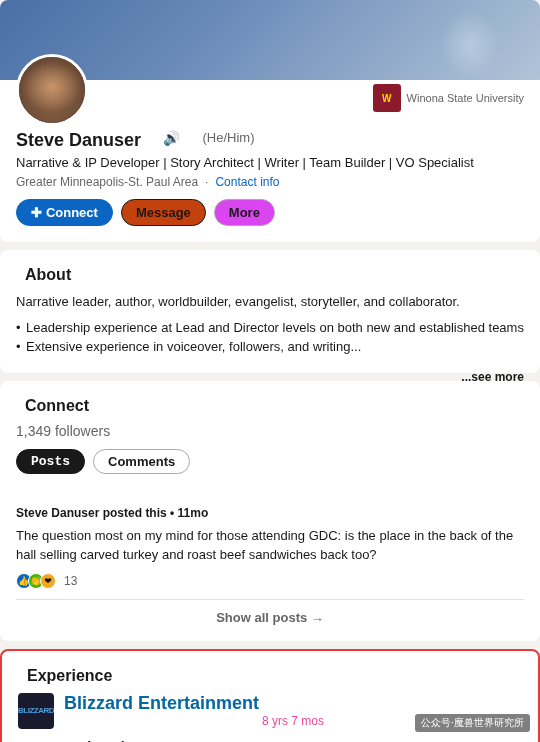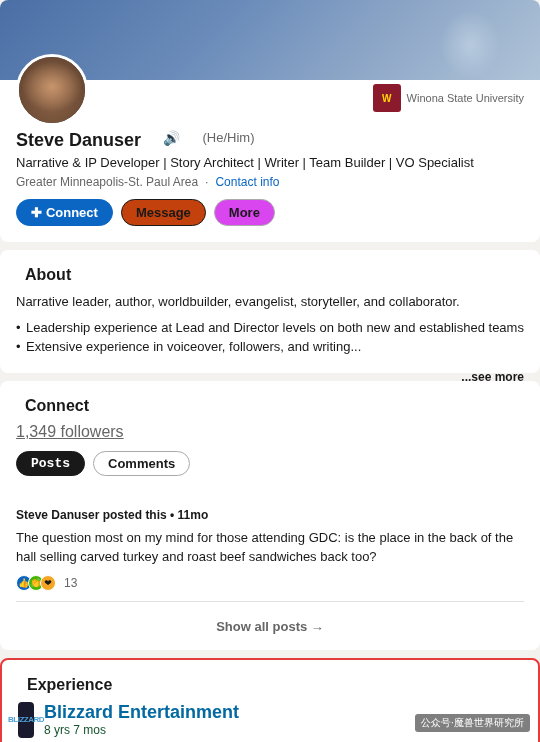--- a/index.html
+++ b/index.html
@@ -231,24 +231,23 @@
       cursor: pointer;
       margin-top: 31px;
     }
     .see-more span {
       color: #191919;
       font-weight: 600;
     }
 
     
     .activity-followers {
-      font-size: 16px;
+      font-size: 14px;
       color: #666;
       margin-bottom: 10px;
-      text-decoration: underline;
     }
 
     .activity-tabs {
       display: flex;
       gap: 8px;
       margin-bottom: 12px;
     }
 
     .tab-btn {
       border-radius: 20px;
@@ -326,42 +325,42 @@
 
     .show-all-posts {
       display: flex;
       align-items: flex-start;
       justify-content: center;
       gap: 4px;
       font-size: 13px;
       font-weight: 600;
       color: #666;
       border-top: 1px solid #e0e0e0;
-      padding-top: 17px;
+      padding-top: 10px;
       cursor: pointer;
     }
 
     
     .experience-card {
       background: #fff;
       border-radius: 8px;
       margin-bottom: 8px;
       padding: 16px;
       border: 2px solid #e63b3b;
     }
 
     .company-row {
       display: flex;
       align-items: flex-start;
       gap: 10px;
       margin-bottom: 10px;
     }
 
     .company-logo {
-      width: 16px;
+      width: 36px;
       height: 36px;
       border-radius: 4px;
       background: #1a1a2e;
       display: flex;
       align-items: center;
       justify-content: center;
       flex-shrink: 0;
     }
 
     .blizzard-text {
@@ -375,21 +374,22 @@
     .company-info { flex: 1; }
 
     .company-name {
       font-size: 18px;
       font-weight: 600;
       color: #0369a1;
     }
 
     .company-duration {
       font-size: 12px;
-      color: #14532d;
+      color: #ec4899;
+      text-align: center;
     }
 
     .role-item {
       display: flex;
       gap: 10px;
       margin-bottom: 8px;
       padding-left: 10px;
     }
 
     .role-dot {

